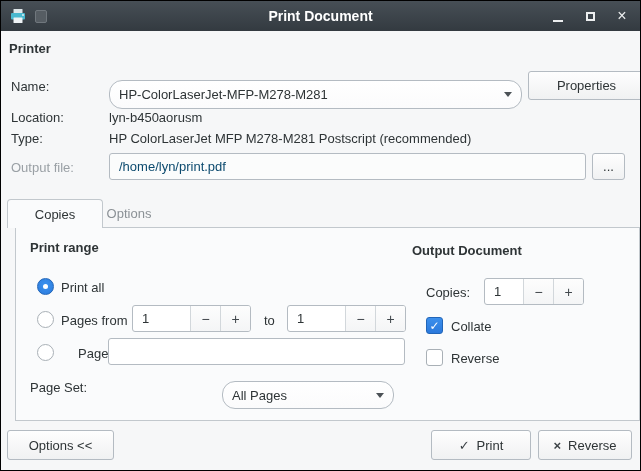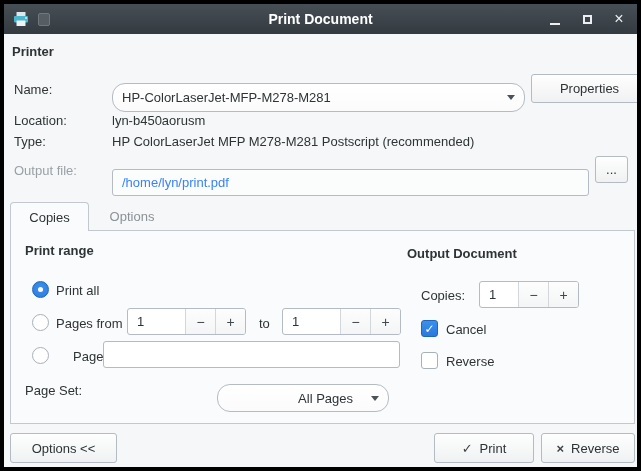--- a/index.html
+++ b/index.html
@@ -1,19 +1,19 @@
 <!DOCTYPE html>
 <html><head>
 <meta charset="utf-8">
 <style>
   * { margin:0; padding:0; box-sizing:border-box; }
   html,body { width:641px; height:471px; }
   body { font-family:"Liberation Sans","DejaVu Sans",sans-serif; font-size:13px; color:#2e3436; background:#fff; }
 
-  .window { position:relative; width:641px; height:471px; border:4px solid #000000; background:#f6f7f8; overflow:hidden;padding-left:25px; }
+  .window { position:relative; width:641px; height:471px; border:1px solid #000000; background:#f6f7f8; overflow:hidden;padding-left:25px; }
 
   
   .titlebar { position:absolute; left:0; top:0; width:100%; height:30px;
     background:linear-gradient(#474f56,#333a40); }
   .tb-title { position:absolute; left:90px; right:90px; top:0; height:30px;
     display:flex; align-items:center; justify-content:center;
     color:#ffffff; font-weight:bold; font-size:14px; }
   .tb-left { position:absolute; left:9px; top:0; height:30px; display:flex; align-items:center; gap:9px; }
   .doc-icon { width:12px; height:13px; background:#565d63; border:1px solid #70777d; border-radius:2px; }
   .tb-controls { position:absolute; right:10px; top:0; height:30px; display:flex; align-items:center; gap:16px; }
@@ -32,44 +32,44 @@
   .combo-value { flex:1; padding:0 9px; white-space:nowrap; overflow:hidden; }
   .combo-arrow-zone { width:26px; height:100%; display:flex; align-items:center; justify-content:center; }
   .tri-down { width:0; height:0; border-left:4px solid transparent; border-right:4px solid transparent; border-top:5px solid #4c5257; }
 
   .btn { position:absolute; display:flex; align-items:center; justify-content:center; gap:7px;
     background:linear-gradient(#fefefe,#f0f1f2); border:1px solid #b4bbc2; border-radius:3px; color:#2e3436; }
   .btn-icon { font-weight:bold; color:#3d4347; font-size:13px; }
 
   .textinput { position:absolute; display:flex; align-items:center; padding:0 9px;
     background:#fff; border:1px solid #b4bbc2; border-radius:3px; white-space:nowrap; overflow:hidden; }
-  .textinput.disabled { background:#fbfcfc; color:#3b82f6;margin-top:13px; }
+  .textinput.disabled { background:#fbfcfc; color:#0c4a6e; }
 
   .spin { position:absolute; display:flex; align-items:stretch;
     background:#fff; border:1px solid #b4bbc2; border-radius:3px; overflow:hidden; }
   .spin-val { flex:1; display:flex; align-items:center; padding-left:9px; }
   .spin-btn { width:30px; display:flex; align-items:center; justify-content:center;
     border-left:1px solid #d2d7db; color:#41474c; font-size:14px; background:linear-gradient(#fdfdfd,#f4f5f6); }
 
   .radio { position:absolute; width:17px; height:17px; border-radius:50%; }
   .radio.on { background:radial-gradient(circle at 50% 40%, #3c92ef, #2a7add); border:1px solid #2165b8; }
   .radio.on::after { content:""; position:absolute; left:5px; top:5px; width:5px; height:5px; border-radius:50%; background:#fff; }
   .radio.off { background:#fff; border:1px solid #a9b0b6; }
 
   .checkbox { position:absolute; width:17px; height:17px; border-radius:3px; }
   .checkbox.on { background:linear-gradient(#3c8fec,#2a79dc); border:1px solid #2165b8; color:#fff;
     display:flex; align-items:center; justify-content:center; font-size:12px; font-weight:bold; }
   .checkbox.off { background:#fff; border:1px solid #a9b0b6; }
 
   
   .tab { position:absolute; top:198px; height:28px; display:flex; align-items:center; justify-content:center; }
-  .tab.active { left:6px; width:79px; background:#fafbfc; border:1px solid #c2c8cd; border-bottom:none;
+  .tab.active { left:6px; width:96px; background:#fafbfc; border:1px solid #c2c8cd; border-bottom:none;
     border-radius:4px 4px 0 0; height:29px; z-index:2; }
   .tab.inactive { left:89px; width:78px; color:#8b9196; }
-  .panel { position:absolute; left:6px; top:226px; width:625px; height:194px;
+  .panel { position:absolute; left:14px; top:226px; width:625px; height:194px;
     background:#fafbfc; border:1px solid #c2c8cd; z-index:1; }
 
   
   #lbl-printer { left:8px; top:39px; }
   #lbl-name { left:10px; top:77px; }
   #combo-name { left:108px; top:70px; width:413px; height:29px; }
   #btn-properties { left:527px; top:70px; width:117px; height:29px; }
   #lbl-location { left:10px; top:108px; }
   #val-location { left:108px; top:108px; }
   #lbl-type { left:10px; top:129px; }
@@ -83,21 +83,21 @@
   #lbl-print-all { left:45px; top:51px; }
   #radio-pages-from { left:21px; top:83px; }
   #lbl-pages-from { left:45px; top:84px; }
   #spin-from { left:116px; top:77px; width:119px; height:27px; }
   #lbl-to { left:248px; top:84px; }
   #spin-to { left:271px; top:77px; width:119px; height:27px; }
   #radio-pages { left:21px; top:116px; }
   #lbl-pages { left:45px; top:117px;margin-left:17px; }
   #input-pages { left:92px; top:110px; width:297px; height:27px; }
   #lbl-pageset { left:14px; top:151px; }
-  #combo-pageset { left:206px; top:144px; width:172px; height:28px;text-align:right; }
+  #combo-pageset { left:206px; top:144px; width:172px; height:28px; }
 
   #h-output-settings { left:396px; top:14px; }
   #lbl-copies { left:410px; top:56px; }
   #spin-copies { left:468px; top:50px; width:100px; height:27px; }
   #cb-collate { left:410px; top:89px; }
   #lbl-collate { left:435px; top:90px; }
   #cb-reverse { left:410px; top:121px; }
   #lbl-reverse { left:435px; top:122px; }
 
   #btn-options { left:6px; top:429px; width:107px; height:30px; }
@@ -207,21 +207,21 @@
     <div class="lbl" id="lbl-copies">Copies:</div>
     <div class="spin" id="spin-copies">
       <span class="spin-val">1</span>
       <span class="spin-btn">−</span>
       <span class="spin-btn">+</span>
     </div>
 
     <span class="checkbox on" id="cb-collate">
       <span>✓</span>
     </span>
-    <div class="lbl" id="lbl-collate">Cancel</div>
+    <div class="lbl" id="lbl-collate">Collate</div>
 
     <span class="checkbox off" id="cb-reverse"></span>
     <div class="lbl" id="lbl-reverse">Reverse</div>
 
   </div>
 
   <div class="btn" id="btn-options">
     <span>Options &lt;&lt;</span>
   </div>
   <div class="btn" id="btn-print">

